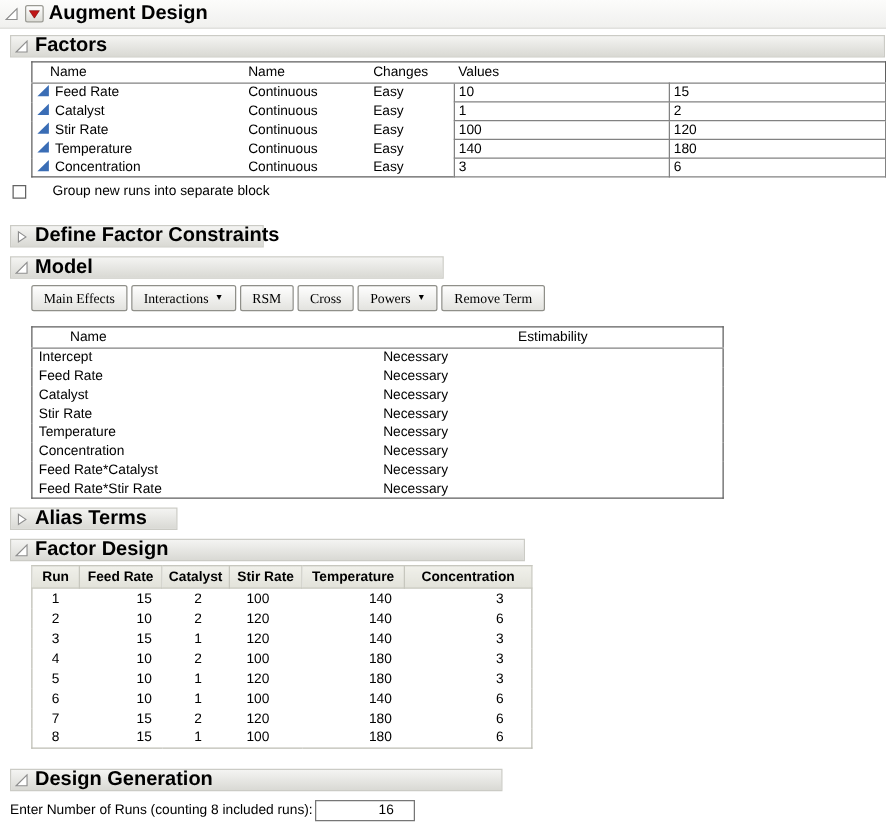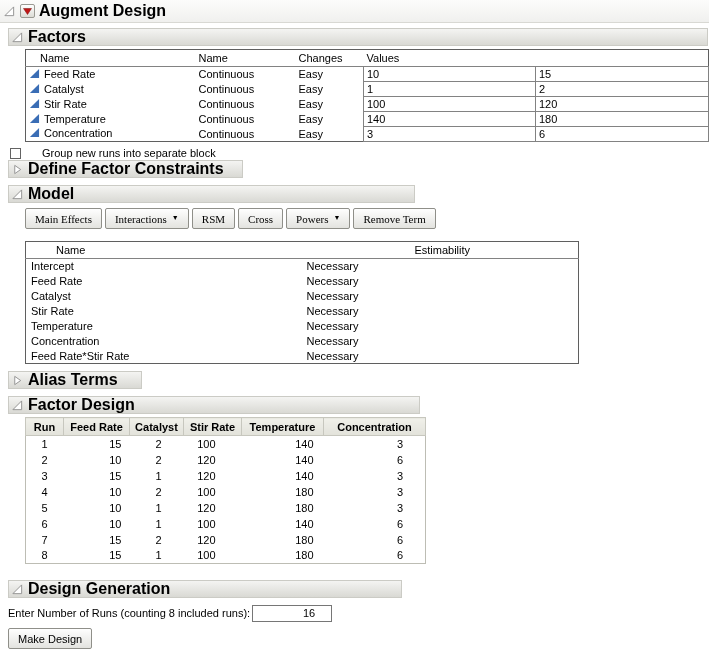--- a/index.html
+++ b/index.html
@@ -191,30 +191,30 @@
           <td class="vcell">6</td>
         </tr>
       </tbody>
   </table>
 
   <div class="cb-row">
     <span class="cb"></span>
     <span>Group new runs into separate block</span>
   </div>
 
-  <div class="outline-bar" style="margin-top:0;width:235px">
+  <div class="outline-bar" style="margin-top:20px;width:203px">
     <span class="disc">
       <svg width="11" height="11" viewBox="0 0 12 12">
           <polygon points="3,1.5 3,10.5 9.5,6" fill="#ffffff" stroke="#8e8e8e" stroke-width="1"></polygon>
         </svg>
     </span>
     <span class="bar-title">Define Factor Constraints</span>
   </div>
 
-  <div class="outline-bar" style="margin-top:7px;width:407px">
+  <div class="outline-bar" style="margin-top:7px;width:347px">
     <span class="disc">
       <svg width="11" height="11" viewBox="0 0 12 12">
           <polygon points="10.5,1 10.5,10.5 1,10.5" fill="#ffffff" stroke="#8e8e8e" stroke-width="1"></polygon>
         </svg>
     </span>
     <span class="bar-title">Model</span>
   </div>
 
   <div class="btn-row">
       <button class="btn">
@@ -266,20 +266,24 @@
         <tr>
           <td class="m-name">Stir Rate</td>
           <td class="m-est">Necessary</td>
         </tr>
         <tr>
           <td class="m-name">Temperature</td>
           <td class="m-est">Necessary</td>
         </tr>
         <tr>
           <td class="m-name">Concentration</td>
+          <td class="m-est">Necessary</td>
+        </tr>
+        <tr>
+          <td class="m-name">Feed Rate*Catalyst</td>
           <td class="m-est">Necessary</td>
         </tr>
         <tr>
           <td class="m-name">Feed Rate*Stir Rate</td>
           <td class="m-est">Necessary</td>
         </tr>
       </tbody>
   </table>
 
   <div class="outline-bar" style="margin-top:7px;width:134px">

